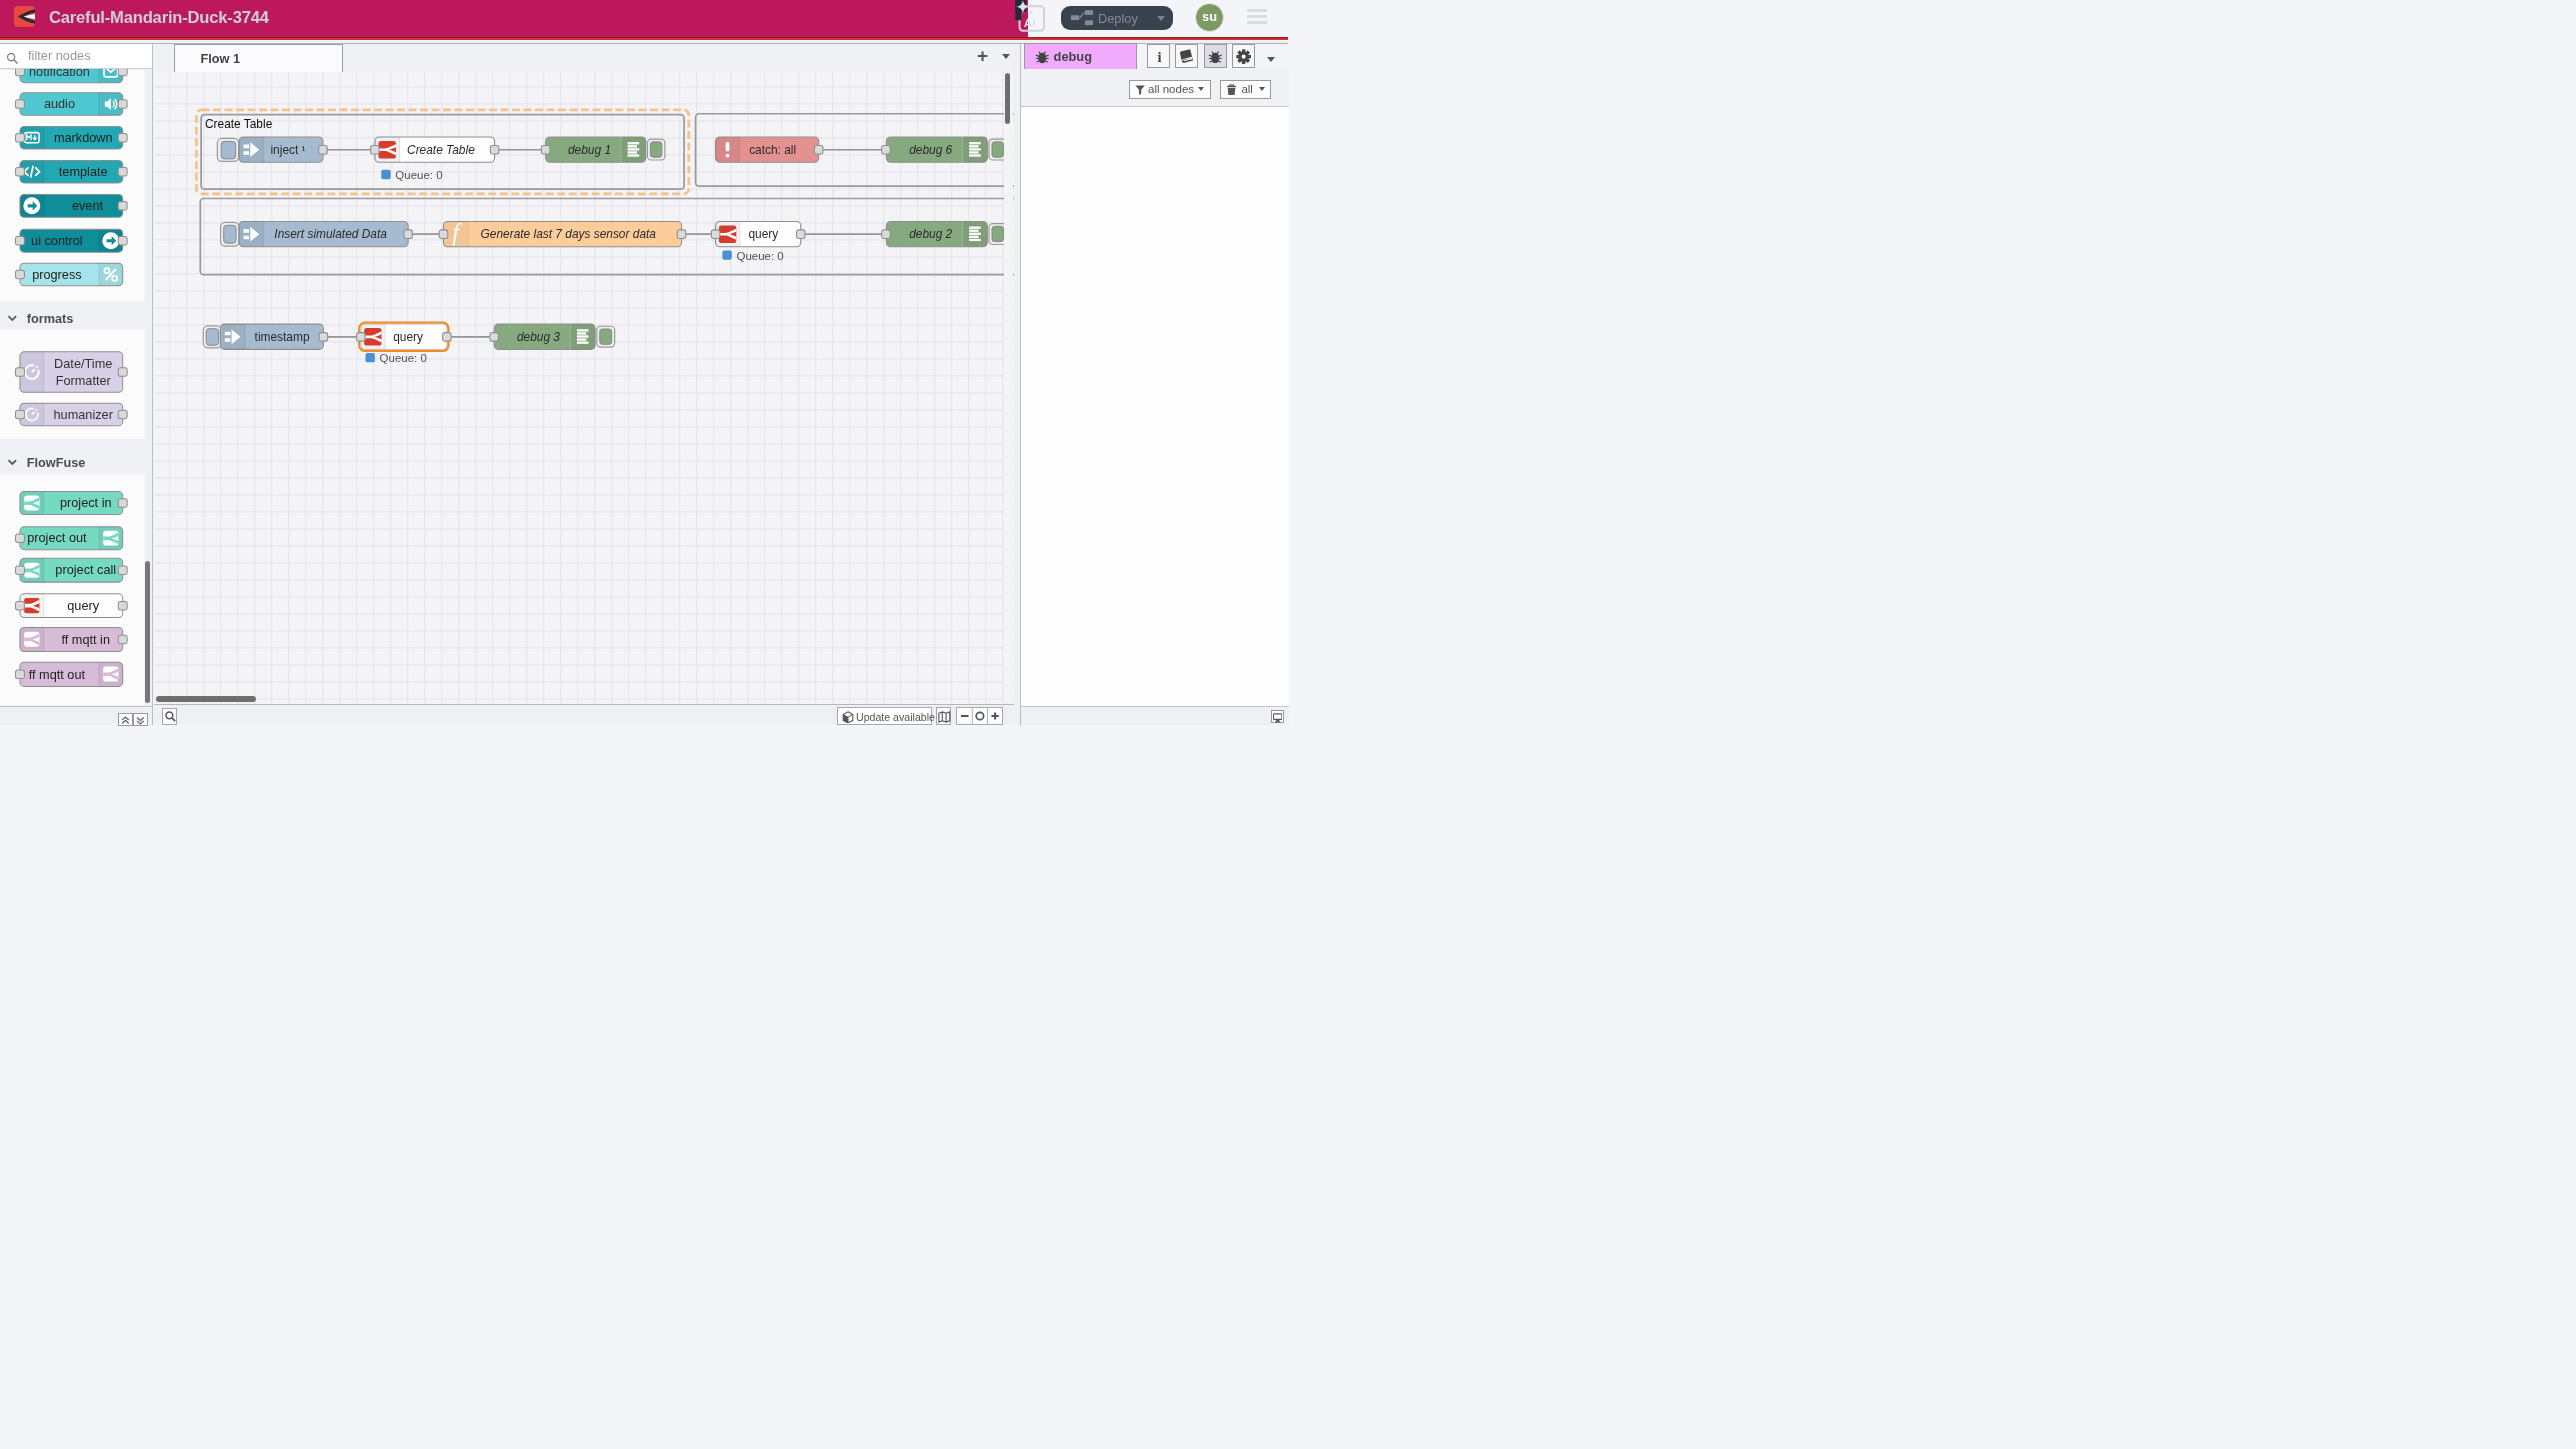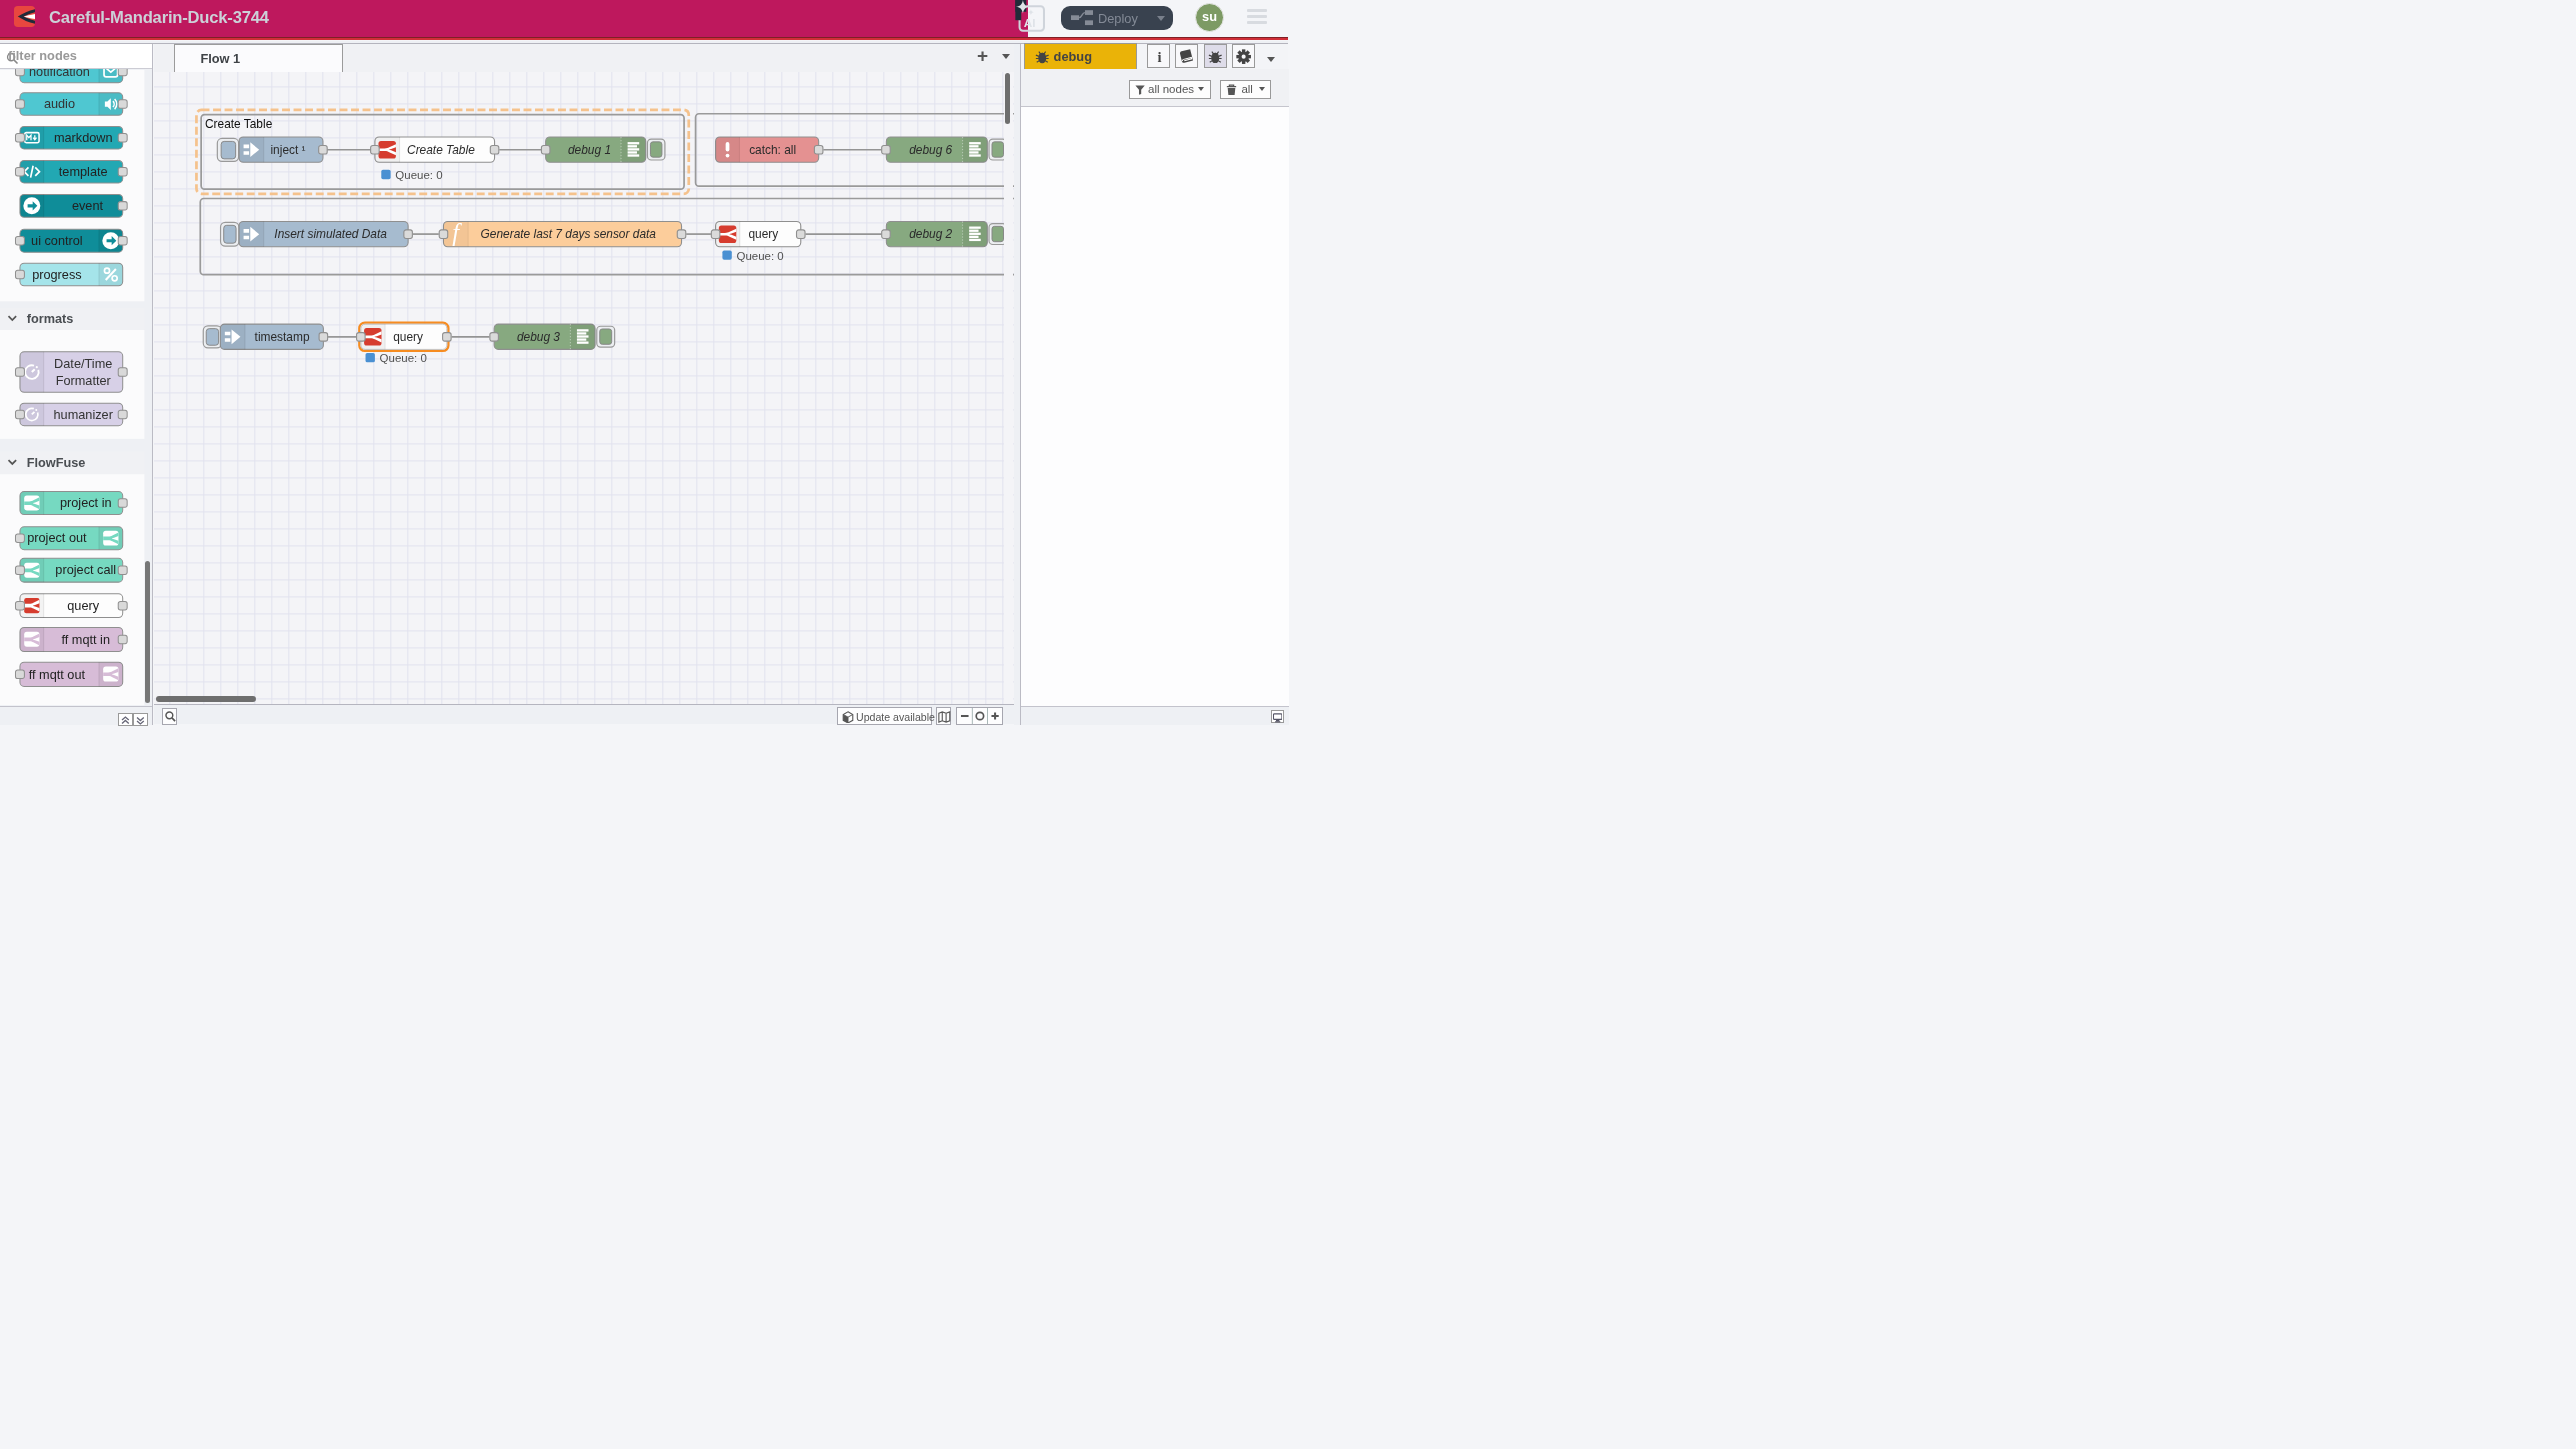--- a/index.html
+++ b/index.html
@@ -14,21 +14,21 @@
   #deploy { position:absolute; left:1061px; top:6px; width:112px; height:24px; background:#39424f; border-radius:9px; }
   #deploy .dtext { position:absolute; left:37px; top:5.1px; font-size:12.8px; color:#838a96; }
   #deploy svg.dicon { position:absolute; left:10.2px; top:4.3px; }
   #deploy .dcaret { position:absolute; right:8.5px; top:10.2px; width:0; height:0; border-left:4.3px solid transparent; border-right:4.3px solid transparent; border-top:5.1px solid #79808c; }
   #avatar { position:absolute; left:1195px; top:2.6px; width:29px; height:29px; border-radius:50%; background:#7d9a64; border:1.7px solid #e8e8e8; color:#fff; font-weight:bold; font-size:12.8px; text-align:center; line-height:25.6px; }
   #burger { position:absolute; left:1247px; top:8.5px; width:20.4px; height:16px; }
   #burger div { position:absolute; left:0; width:20.4px; height:3px; background:#d8dbe0; border-radius:0.9px; }
   
   #palette { position:absolute; left:0; top:44px; width:153px; height:681px; background:#eef0f4; border-right:0.9px solid #bbbbc4; }
   #psearch { position:absolute; left:0; top:0; width:152px; height:25px; background:#fff; border-bottom:0.9px solid #ccccd4; }
-  #psearch .ph { position:absolute; left:8px; top:4.3px; color:#999; font-size:12.8px;font-weight:bold; }
+  #psearch .ph { position:absolute; left:28px; top:4.3px; color:#999; font-size:12.8px; }
   #pscroll { position:absolute; left:0; top:25px; width:152px; height:637px; overflow:hidden; background:#eef0f4; }
   #pfoot { position:absolute; left:0; top:662px; width:152px; height:19px; background:#eef0f4; border-top:0.9px solid #c3c3cc; }
   .pfbtn { position:absolute; top:6px; width:14.5px; height:12.8px; background:#fff; border:0.9px solid #999; }
   #pthumb { position:absolute; left:145px; top:492px; width:5.1px; height:142px; background:#777; border-radius:2.6px; }
   
   
   #tabbar { position:absolute; left:154px; top:44px; width:860px; height:29px; background:#f0f1f4; border-bottom:0.9px solid #bbbbc4; }
   #tab1 { position:absolute; left:20.4px; top:-0.2px; width:169px; height:29px; background:#fbfbfd; border:0.9px solid #9b9b9b; border-bottom:none; color:#3f4347; font-weight:bold; font-size:12.8px; line-height:28px; padding-left:25px; }
   #tadd { position:absolute; left:823px; top:5.1px; font-size:19px; color:#555; font-weight:bold; line-height:13.6px; }
   #tcaret { position:absolute; left:848px; top:10.2px; width:0; height:0; border-left:4.3px solid transparent; border-right:4.3px solid transparent; border-top:5.1px solid #555; }
@@ -39,21 +39,21 @@
     background-size:17px 17px;
     background-position:-1.7px -2.6px; }
   #vsb { position:absolute; left:850px; top:0; width:9.4px; height:632px; background:#f4f4f7; }
   #vthumb { position:absolute; left:0.9px; top:1.3px; width:5.5px; height:51px; background:#6e6e6e; border-radius:2.6px; }
   #hthumb { position:absolute; left:1.7px; top:624px; width:100px; height:6.4px; background:#6e6e6e; border-radius:3px; }
   #cfoot { position:absolute; left:154px; top:704px; width:860px; height:20.4px; background:#eef0f4; border-top:0.9px solid #b5b5bf;text-align:center; }
   .cbtn { position:absolute; background:#fdfdfe; border:0.9px solid #a6a6af; color:#555; }
   
   #sep { position:absolute; left:1014px; top:44px; width:6px; height:681px; background:#eef0f4; }
   #sidebar { position:absolute; left:1020px; top:44px; width:268px; height:681px; background:#f3f4f7; border-left:0.9px solid #bbbbc4; }
-  #stab { position:absolute; left:2.6px; top:-0.9px; width:113px; height:26px; background:#eab308; border:0.9px solid #999; border-bottom:none; font-weight:bold; font-size:12.8px; color:#444; }
+  #stab { position:absolute; left:2.6px; top:-0.9px; width:113px; height:26px; background:#f0abfc; border:0.9px solid #999; border-bottom:none; font-weight:bold; font-size:12.8px; color:#444; }
   .sbtn { position:absolute; top:0.4px; width:23.4px; height:23.4px; background:#f8f8fa; border:0.9px solid #999; }
   #stoolbar { position:absolute; left:0; top:25px; width:268px; height:37px; background:#f0f1f4; }
   .tbtn { position:absolute; top:10.6px; height:19px; background:#fdfdfd; border:0.9px solid #999; border-radius:0; font-size:11.5px; color:#555; }
   #scontent { position:absolute; left:0; top:62px; width:268px; height:601px; background:#fdfdfe; border-top:0.9px solid #c5c5cd; }
   #sfoot { position:absolute; left:0; top:662px; width:268px; height:19px; background:#eef0f4; border-top:0.9px solid #c3c3cc; }
 </style>
 </head>
 <body>
 <div id="header">
   <svg id="logo" viewBox="0 0 25 25">

